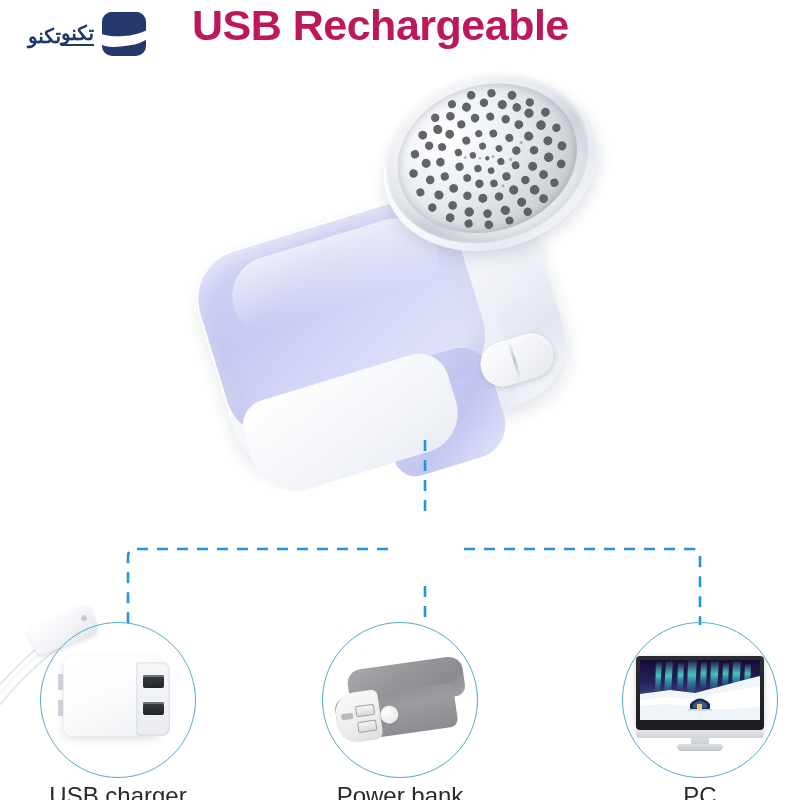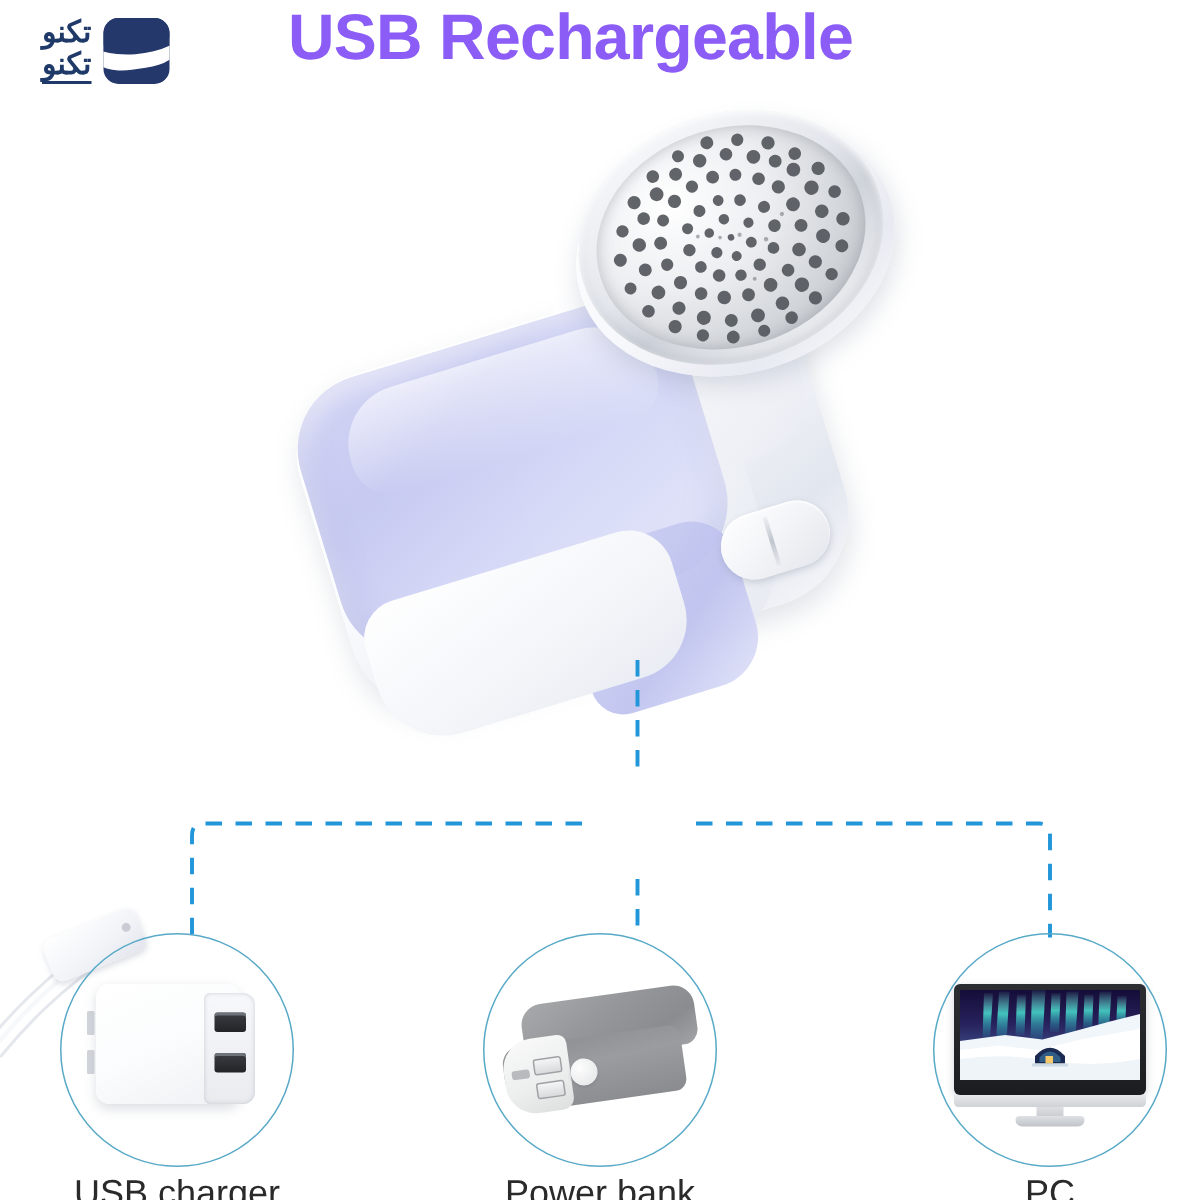--- a/index.html
+++ b/index.html
@@ -7,36 +7,36 @@
     width:800px;height:800px;overflow:hidden;
     background:#ffffff;
     font-family:"Liberation Sans",sans-serif;
     position:relative;
   }
   .stage{position:absolute;inset:0;width:800px;height:800px;}
 
   
   .header{position:absolute;left:0;top:0;width:800px;height:62px;}
   .logo-wrap{position:absolute;left:28px;top:8px;width:160px;height:52px;display:flex;align-items:center;gap:8px;}
-  .logo-text{display:flex;flex-direction:column;align-items:flex-end;line-height:1.0;color:#1f3a68;font-weight:bold;}
+  .logo-text{display:flex;align-items:flex-end;line-height:1.0;color:#1f3a68;font-weight:bold;}
   .logo-text .l1{font-size:20px;letter-spacing:1px;}
   .logo-text .l2{font-size:20px;letter-spacing:1px;margin-top:1px;border-bottom:2px solid #1f3a68;padding-bottom:1px;}
   .logo-mark{width:44px;height:44px;border-radius:10px;background:#24386b;position:relative;overflow:hidden;flex:0 0 auto;}
   .logo-mark .swoosh{
     position:absolute;left:-6px;top:12px;width:56px;height:22px;background:#ffffff;
     border-radius:50%/60%;
     transform:rotate(-8deg);
   }
   .logo-mark .swoosh:after{
     content:"";position:absolute;left:-4px;top:-14px;width:64px;height:26px;background:#24386b;border-radius:50%;
     transform:rotate(4deg);
   }
   .title{
     position:absolute;left:192px;top:1px;
-    font-size:43px;font-weight:bold;color:#8b5cf6;
+    font-size:43px;font-weight:bold;color:#be185d;
     letter-spacing:-0.5px;white-space:nowrap;
   }
 
   
   .product{position:absolute;left:150px;top:55px;width:470px;height:470px;}
 
   
   .shell{
     position:absolute;left:60px;top:155px;width:345px;height:230px;
     background:linear-gradient(158deg,#ffffff 0%,#fbfcfe 38%,#eef1f6 62%,#e2e6ee 80%,#f7f8fb 100%);

